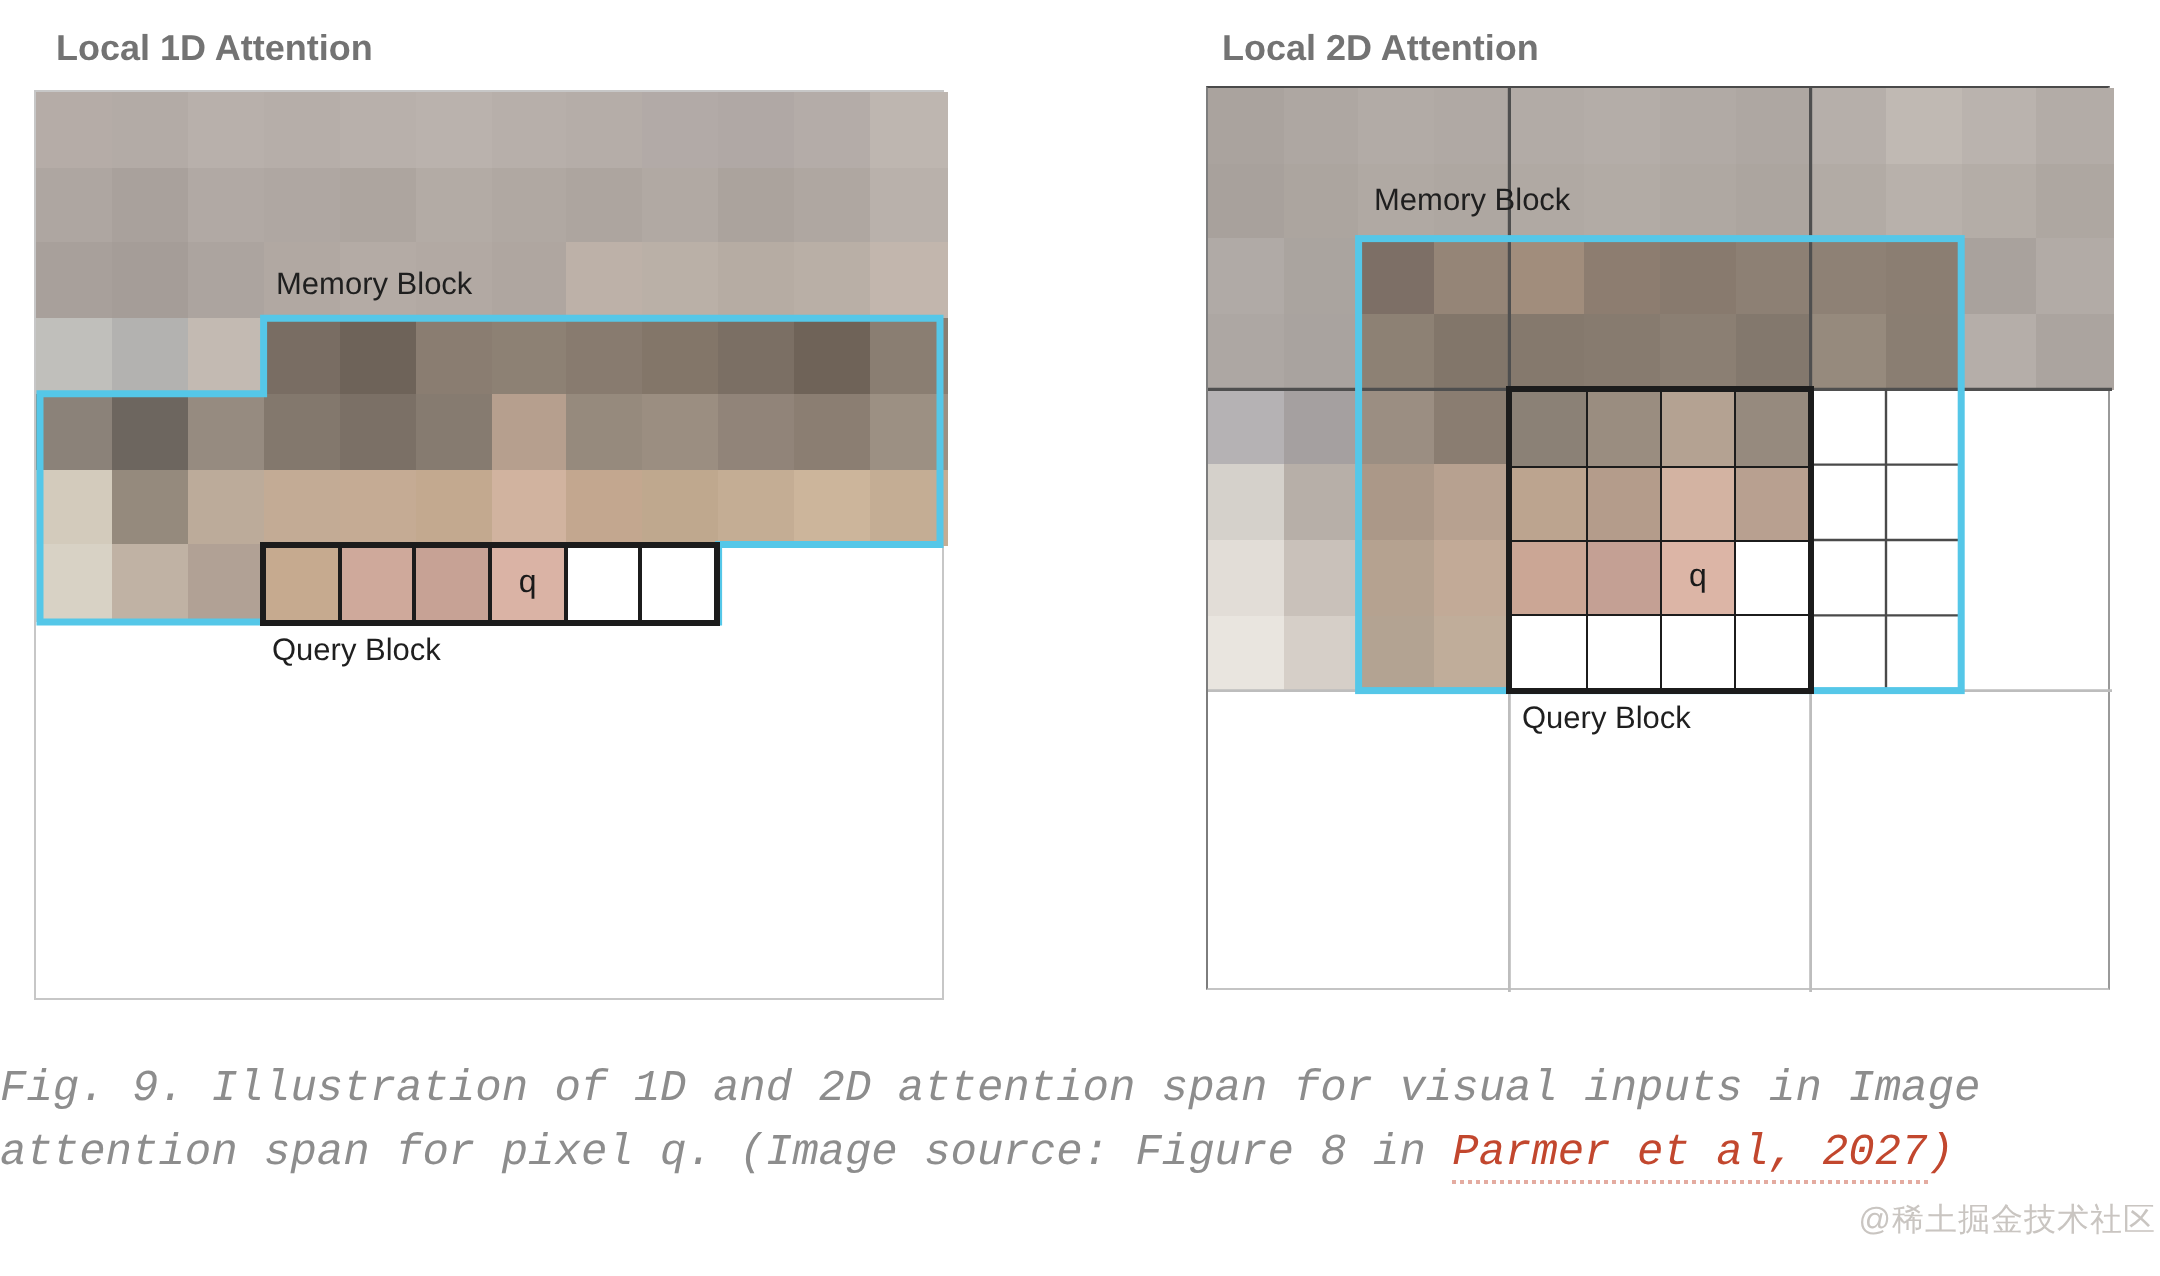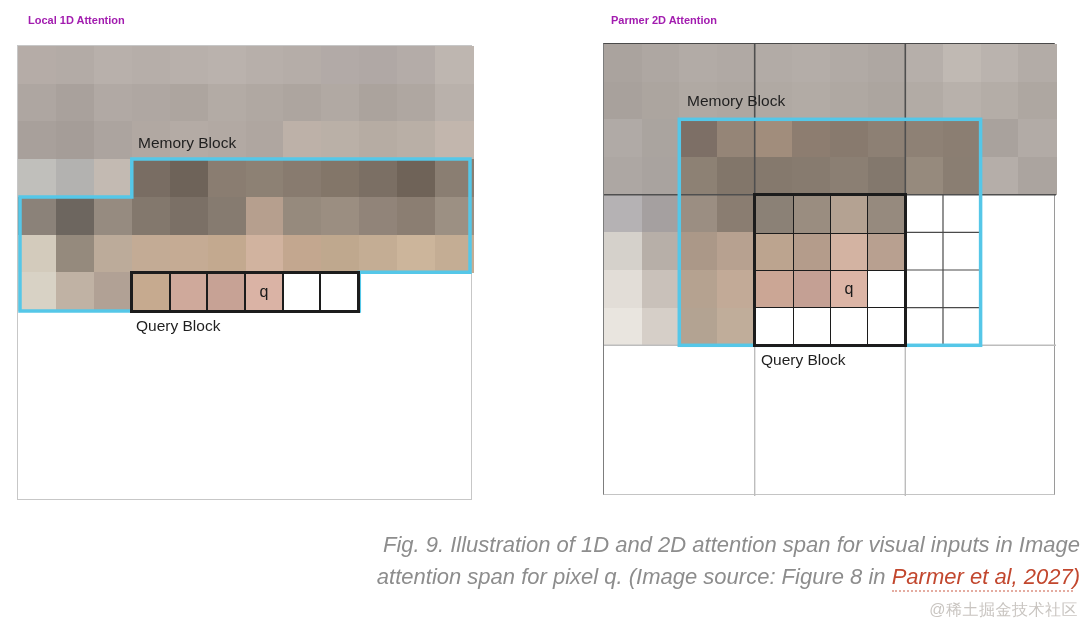--- a/index.html
+++ b/index.html
@@ -8,34 +8,34 @@
   .panel{position:absolute;box-sizing:border-box;background:#ffffff;}
   #panel-1d{left:17px;top:45px;width:455px;height:455px;border:1px solid #c7c7c7;}
   #panel-2d{left:603px;top:43px;width:452px;height:452px;
             border-style:solid;border-width:1.6px;
             border-top-color:#4a4a4a;border-left-color:#7d7d7d;
             border-right-color:#9a9a9a;border-bottom-color:#c4c4c4;}
   .pixlayer{position:absolute;left:0;top:0;right:0;bottom:0;z-index:1;}
   .px{position:absolute;}
   .overlay-svg{position:absolute;left:0;top:0;z-index:3;pointer-events:none;}
   .gridsvg{position:absolute;left:0;top:0;z-index:2;pointer-events:none;}
-  .panel-title{position:absolute;top:14px;font-size:11px;font-weight:bold;color:#a21caf;}
+  .panel-title{position:absolute;top:14px;font-size:18px;font-weight:bold;color:#737373;}
   #title-1d{left:28px;}
   #title-2d{left:611px;}
   .fig-label{position:absolute;z-index:6;font-size:15.5px;color:#1f1f1f;white-space:nowrap;}
   #qblock-1d{position:absolute;left:112.3px;top:225px;width:229.6px;height:41.5px;
              box-sizing:border-box;border:3px solid #1c1c1c;display:flex;z-index:5;background:transparent;}
   .lqcell{flex:1;display:flex;align-items:center;justify-content:center;
           font-size:16px;color:#1a1a1a;}
   #qblock-2d{position:absolute;left:149.2px;top:149.2px;width:153.6px;height:153.6px;
              box-sizing:border-box;border:3px solid #1c1c1c;display:grid;z-index:5;
              grid-template-columns:repeat(4,1fr);grid-template-rows:repeat(4,1fr);}
   .rqcell{display:flex;align-items:center;justify-content:center;font-size:16px;color:#1a1a1a;}
-  #caption{position:absolute;left:0;right:0;top:529px;text-align:right;
-           font-family:Liberation Sans, sans-serif;font-style:italic;
+  #caption{position:absolute;left:0;right:0;top:529px;text-align:left;
+           font-family:Liberation Mono, monospace;font-style:italic;
            font-size:22px;line-height:31.6px;color:#8d8d8d;z-index:2;}
   #source-link{font-style:italic;text-decoration:none;
                border-bottom:2px dotted rgba(196,71,46,0.45);padding-bottom:1px;}
   #watermark{position:absolute;right:2px;top:600px;font-size:16px;color:#c9c5c1;z-index:1;
              letter-spacing:0.5px;}
 </style>
 </head>
 <body>
 
 <div class="panel-title" id="title-1d">Local 1D Attention</div>
@@ -125,21 +125,21 @@
       <div class="lqcell" style="background: rgb(198, 170, 143);"></div>
       <div class="lqcell" style="background: rgb(207, 169, 155); border-left: 2.2px solid rgb(28, 28, 28);"></div>
       <div class="lqcell" style="background: rgb(199, 162, 149); border-left: 2.2px solid rgb(28, 28, 28);"></div>
       <div class="lqcell" style="background: rgb(218, 179, 165); border-left: 2.2px solid rgb(28, 28, 28);">q</div>
       <div class="lqcell" style="background: rgb(255, 255, 255); border-left: 2.2px solid rgb(28, 28, 28);"></div>
       <div class="lqcell" style="background: rgb(255, 255, 255); border-left: 2.2px solid rgb(28, 28, 28);"></div>
     </div>
   <div class="fig-label" style="left:118px;top:271px;">Query Block</div>
 </div>
 
-<div class="panel-title" id="title-2d">Parmer 2D Attention</div>
+<div class="panel-title" id="title-2d">Local 2D Attention</div>
 <div class="panel" id="panel-2d">
   <div class="pixlayer" id="right-pixels">
       <div class="px" style="left: 0px; top: 0px; width: 38.3px; height: 38.3px; background: rgb(170, 163, 158);"></div>
       <div class="px" style="left: 37.7px; top: 0px; width: 38.3px; height: 38.3px; background: rgb(174, 167, 162);"></div>
       <div class="px" style="left: 75.3px; top: 0px; width: 38.3px; height: 38.3px; background: rgb(178, 171, 166);"></div>
       <div class="px" style="left: 113px; top: 0px; width: 38.3px; height: 38.3px; background: rgb(176, 169, 164);"></div>
       <div class="px" style="left: 150.7px; top: 0px; width: 38.3px; height: 38.3px; background: rgb(178, 171, 166);"></div>
       <div class="px" style="left: 188.4px; top: 0px; width: 38.3px; height: 38.3px; background: rgb(180, 173, 168);"></div>
       <div class="px" style="left: 226px; top: 0px; width: 38.3px; height: 38.3px; background: rgb(177, 170, 165);"></div>
       <div class="px" style="left: 263.7px; top: 0px; width: 38.3px; height: 38.3px; background: rgb(174, 167, 162);"></div>

